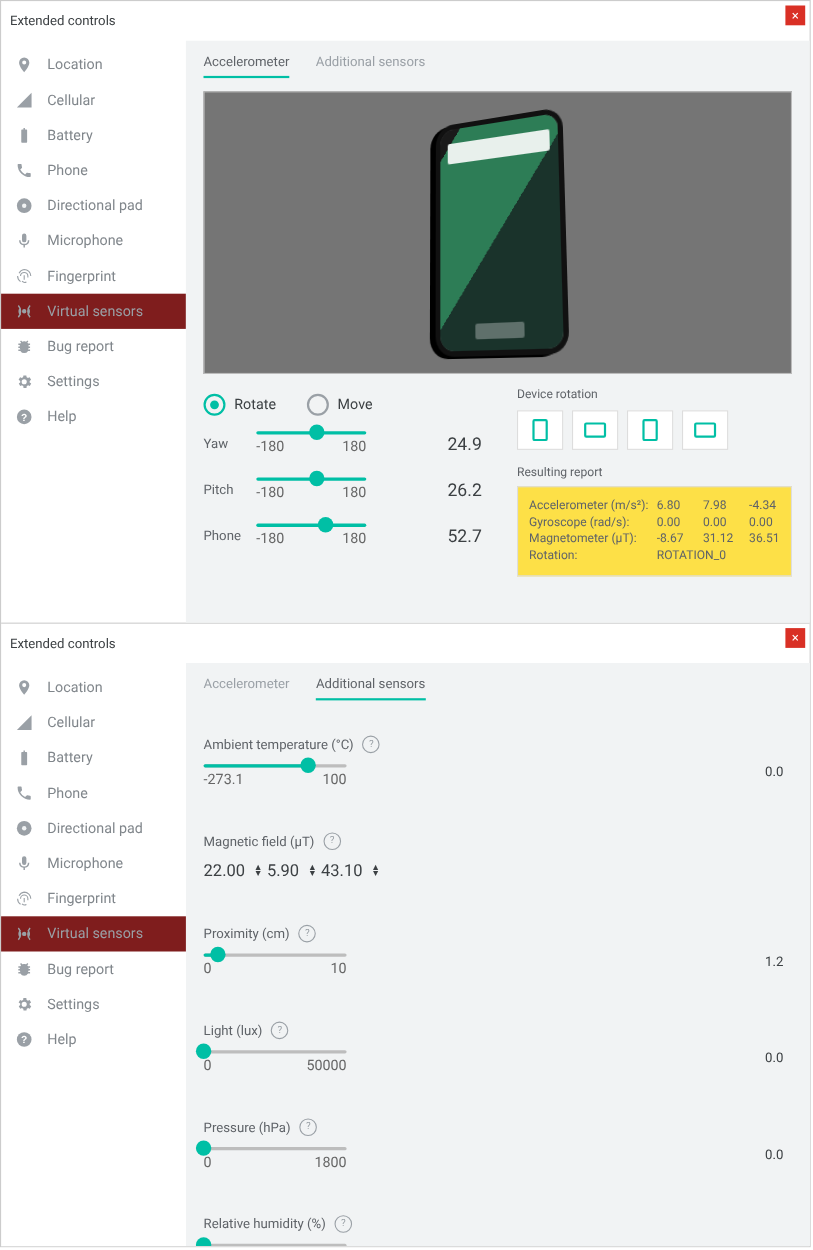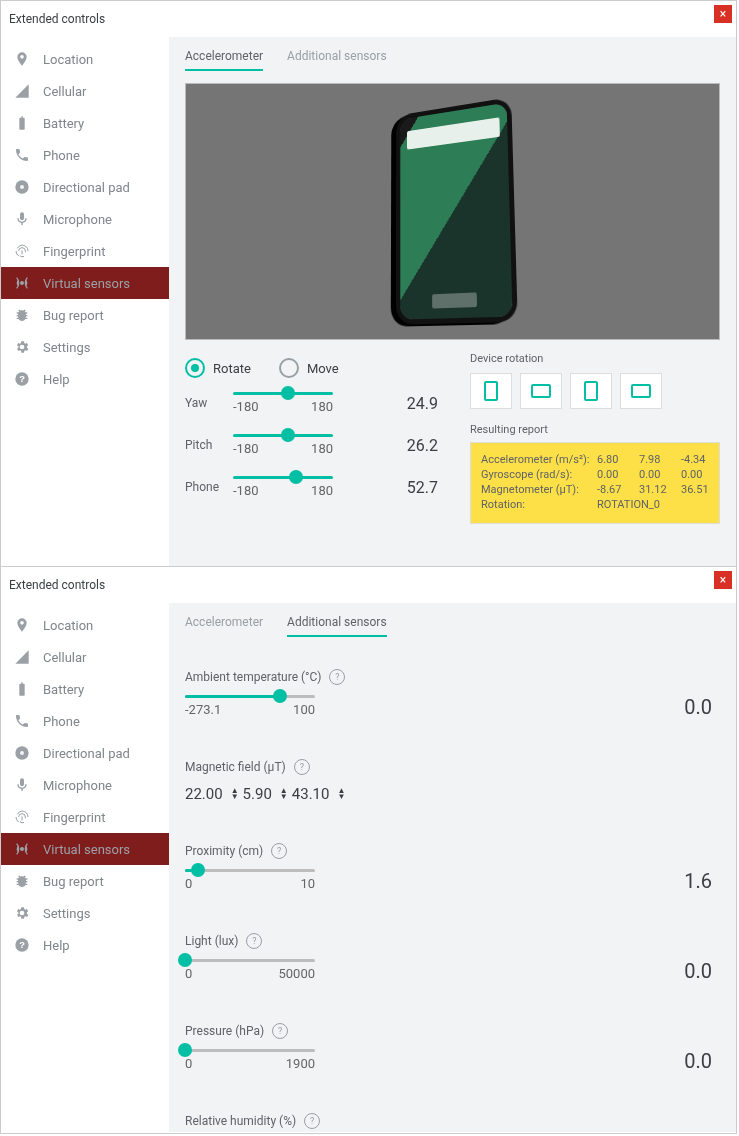--- a/index.html
+++ b/index.html
@@ -49,21 +49,21 @@
 .result-title{font-size:11px;color:#5f6368;margin-bottom:6px}
 .res-row{display:flex;gap:6px;margin-bottom:2px}
 .res-lbl{flex:0 0 110px}
 .res-v{flex:0 0 36px}
 .addl-grid{display:grid;grid-template-columns:1fr;gap:40px 24px;padding-top:20px}
 .sensor-block{}
 .sensor-head{font-size:12px;color:#5f6368;margin-bottom:10px;display:flex;align-items:center;gap:8px}
 .help-ico{width:14px;height:14px;border:1px solid #9aa0a6;border-radius:50%;display:inline-flex;align-items:center;justify-content:center;font-size:9px;color:#9aa0a6}
 .sensor-body{display:flex;align-items:flex-start;gap:26px}
 .sensor-slider{flex:0 0 130px}
-.bigval{font-size:20px;color:#3c4043;flex:1;text-align:right;padding-right:8px;min-width:60px}
+.bigval{font-size:12px;color:#3c4043;flex:1;text-align:right;padding-right:8px;min-width:60px}
 .triplets{display:flex;gap:4px;align-items:flex-start}
 .spin{display:flex;align-items:center;font-size:15px;color:#3c4043}
 .spin .arrows{display:flex;flex-direction:column;margin-left:8px;cursor:pointer;line-height:6px;font-size:8px}
 svg{display:block}
 </style>
 </head>
 <body>
 <div class="outer">
 
 <div class="panel">
@@ -436,21 +436,21 @@
                 <div class="sensor-slider">
                   <div class="track gray">
                     <div class="fill" style="width:10%"></div>
                     <div class="thumb" style="left:10%"></div>
                   </div>
                   <div class="range-lbls">
                     <span>0</span>
                     <span>10</span>
                   </div>
                 </div>
-                <div class="bigval">1.6</div>
+                <div class="bigval">1.2</div>
               </div>
             </div>
             <div class="sensor-block">
               <div class="sensor-head">
                 <span>Light (lux)</span>
                 <span class="help-ico">?</span>
               </div>
               <div class="sensor-body">
                 <div class="sensor-slider">
                   <div class="track gray">
@@ -471,21 +471,21 @@
                 <span class="help-ico">?</span>
               </div>
               <div class="sensor-body">
                 <div class="sensor-slider">
                   <div class="track gray">
                     <div class="fill" style="width:0%"></div>
                     <div class="thumb" style="left:0%"></div>
                   </div>
                   <div class="range-lbls">
                     <span>0</span>
-                    <span>1900</span>
+                    <span>1800</span>
                   </div>
                 </div>
                 <div class="bigval">0.0</div>
               </div>
             </div>
             <div class="sensor-block">
               <div class="sensor-head">
                 <span>Relative humidity (%)</span>
                 <span class="help-ico">?</span>
               </div>

